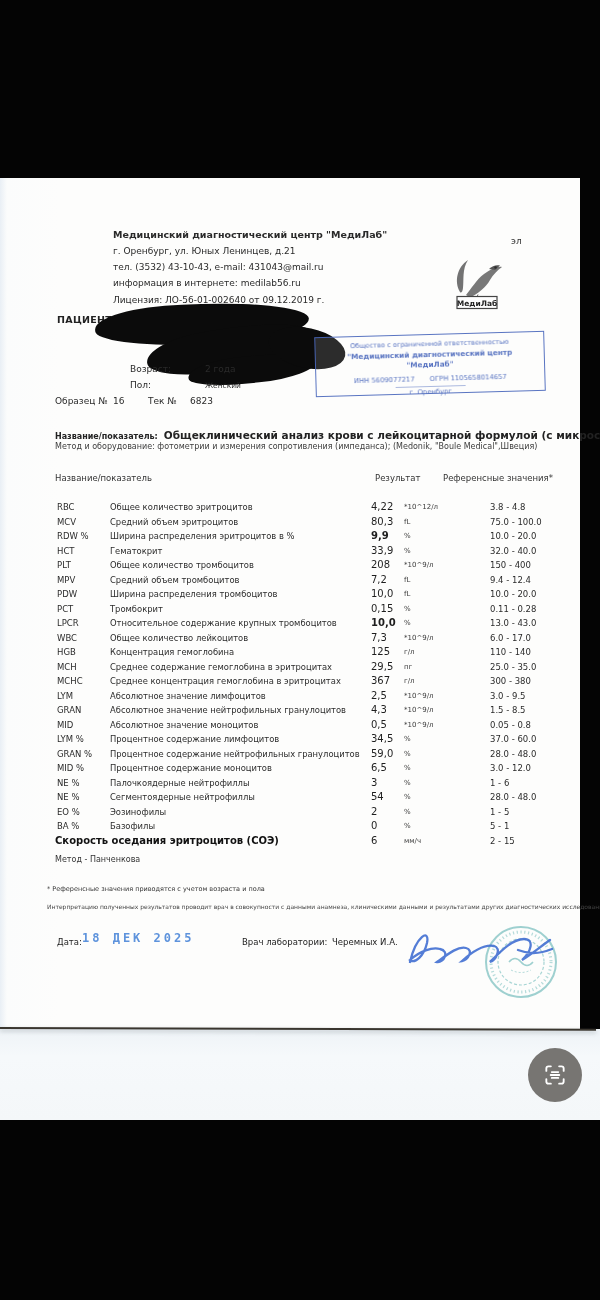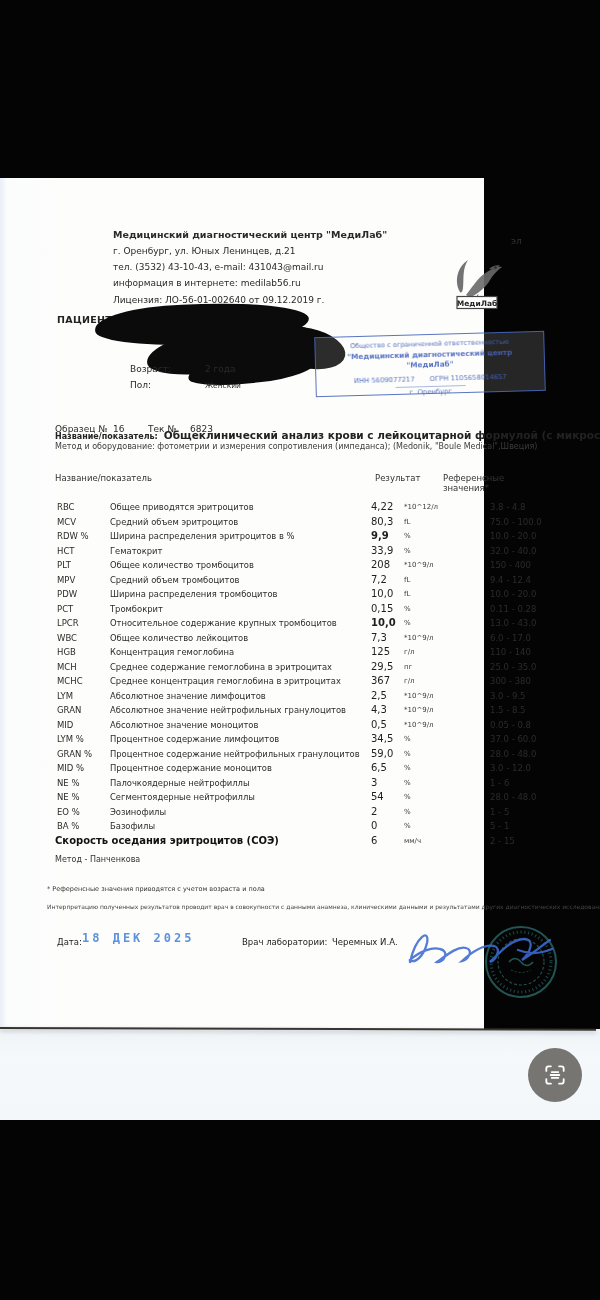--- a/index.html
+++ b/index.html
@@ -6,21 +6,21 @@
   body{
     width:600px;height:1300px;position:relative;overflow:hidden;
     background:#040404;
     font-family:"DejaVu Sans","Liberation Sans",sans-serif;
     color:#222;
   }
   .abs{position:absolute;}
 
   
   .paper{
-    position:absolute;left:0;top:178px;width:484px;height:851px;
+    position:absolute;left:0;top:178px;width:580px;height:851px;
     background:linear-gradient(90deg,#e9eff5 0px,#fbfcfc 7px,#fdfdfc 60px,#fdfdfc 100%);
   }
   .below-paper{
     position:absolute;left:0;top:1029px;width:600px;height:91px;
     background:linear-gradient(180deg,#eef3f7 0%,#f6f9fb 30%,#f4f7f9 100%);
   }
   .paper-edge{
     position:absolute;left:0;top:1027px;width:596px;height:2px;
     background:#3a362f;transform:rotate(0.18deg);transform-origin:left center;
     box-shadow:0 2px 4px rgba(70,80,90,.35);
@@ -36,21 +36,21 @@
   .patient-label{position:absolute;left:57px;top:136px;font-weight:bold;font-size:9.5px;letter-spacing:.3px;}
   .redact{position:absolute;background:#0b0b0b;border-radius:45% 55% 50% 50%/60% 50% 60% 45%;}
   .r1{left:95px;top:126px;width:214px;height:40px;transform:rotate(-2deg);}
   .r2{left:146px;top:150px;width:168px;height:42px;transform:rotate(-9deg);border-radius:40% 60% 55% 45%/55% 45% 60% 50%;}
   .r3{left:188px;top:178px;width:128px;height:27px;transform:rotate(-6deg);}
   .r4{left:268px;top:150px;width:78px;height:40px;transform:rotate(12deg);border-radius:50%;}
   .r-yellow{position:absolute;left:198px;top:196px;width:46px;height:8px;background:#7d680c;transform:rotate(-8deg);border-radius:50%;opacity:.8;}
   .kv-label{position:absolute;left:130px;font-size:9px;color:#2a2a2a;}
   .kv-value{position:absolute;left:205px;font-size:9px;color:#2a2a2a;}
   .kv-small{font-size:7.5px;}
-  .sample-line span{position:absolute;font-size:9px;color:#2a2a2a;margin-top:28px;}
+  .sample-line span{position:absolute;font-size:9px;color:#2a2a2a;}
 
   
   .org-stamp{
     position:absolute;left:315px;top:156px;width:230px;height:60px;
     border:1.6px solid #4a68bc;color:#4a68bc;transform:rotate(-1.6deg);
     text-align:center;padding-top:4px;box-sizing:border-box;
     filter:blur(.3px);opacity:.92;background:rgba(255,255,255,.15);
   }
   .org-stamp div{line-height:10.5px;white-space:nowrap;}
   .os-s{font-size:6.6px;}
@@ -162,21 +162,21 @@
   <div class="thead">
     <span class="th-name">Название/показатель</span>
     <span class="th-res">Результат</span>
     <span class="th-ref">Референсные значения*</span>
   </div>
 
   <div class="ttable">
 
       <div class="trow">
         <span class="c-code">RBC</span>
-        <span class="c-name">Общее приводятся эритроцитов</span>
+        <span class="c-name">Общее количество эритроцитов</span>
         <span class="c-res">4,22</span>
         <span class="c-unit">*10^12/л</span>
         <span class="c-ref">3.8 - 4.8</span>
       </div>
 
       <div class="trow">
         <span class="c-code">MCV</span>
         <span class="c-name">Средний объем эритроцитов</span>
         <span class="c-res">80,3</span>
         <span class="c-unit">fL</span>

